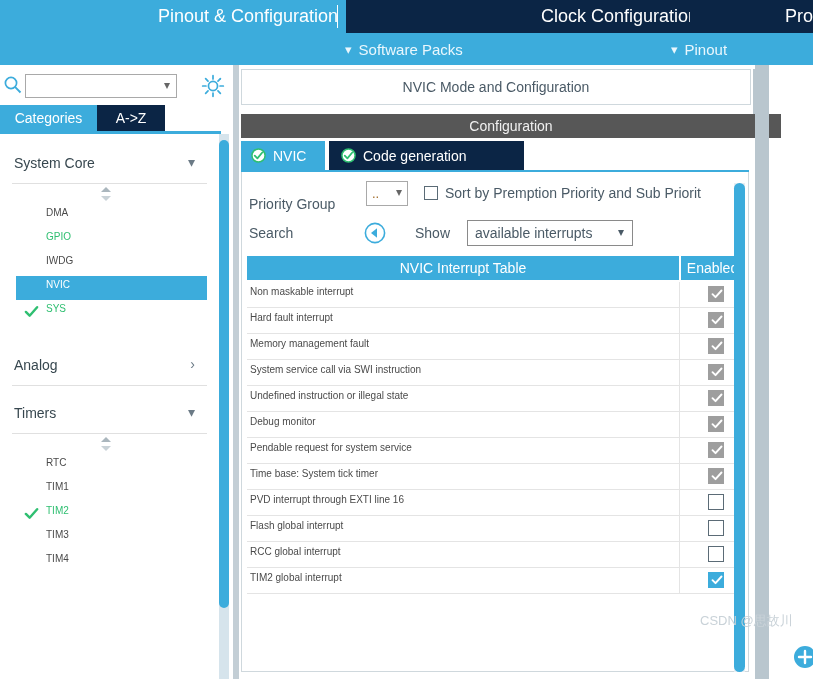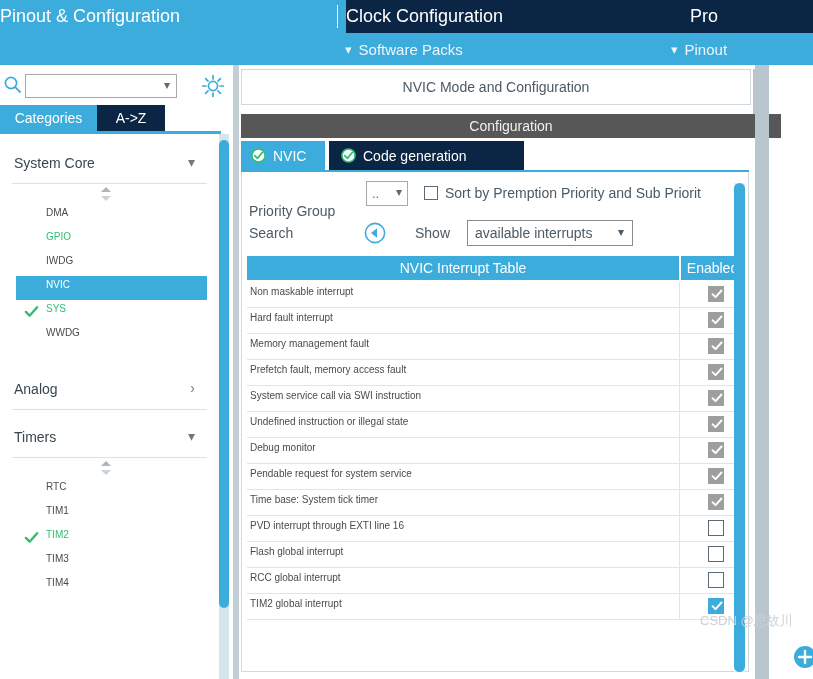--- a/index.html
+++ b/index.html
@@ -10,21 +10,21 @@
     background:#ffffff;
     color:#3b4a56;
     -webkit-font-smoothing:antialiased;
   }
   #root{position:relative;width:813px;height:679px;overflow:hidden;}
 
   
   .topbar{position:absolute;left:0;top:0;width:813px;height:33px;background:#3cacdc;}
   .toptab{
     position:absolute;top:0;height:33px;
-    display:flex;align-items:center;justify-content:flex-start;
+    display:flex;align-items:center;justify-content:flex-end;
     color:#ffffff;font-size:18px;
   }
   .toptab.active{background:#3cacdc;}
   .toptab.dark{background:#0b2545;}
   .toptab .sep{position:absolute;right:0;top:5px;bottom:5px;width:1px;background:#ffffff;}
   #tab-pinout-conf{left:0;width:338px;}
   #tab-clock{left:346px;width:352px;}
   #tab-project{left:690px;width:123px;}
 
   
@@ -94,21 +94,21 @@
   #tab2-codegen{left:88px;width:195px;background:#0b2545;padding-left:12px;}
   #tab2-codegen .t2lbl{color:#ffffff;}
   .tabs2-underline{position:absolute;left:2px;top:105px;width:508px;height:2px;background:#3cacdc;}
 
   .panelbody{position:absolute;left:2px;top:107px;width:508px;height:500px;border:1px solid #cfd8dd;border-top:0;box-sizing:border-box;background:#fff;}
 
   .prow{position:absolute;left:0;width:508px;height:36px;}
   #row-prio{top:4px;}
   #row-search{top:44px;}
   .plabel{position:absolute;font-size:14px;color:#4a5a66;}
-  #lbl-priogroup{left:7px;top:27px;}
+  #lbl-priogroup{left:7px;top:20px;}
   .prio-combo{position:absolute;left:124px;top:5px;width:42px;height:25px;border:1px solid #a9a9a9;background:#fff;box-sizing:border-box;}
   .prio-combo .v{position:absolute;left:5px;top:4px;font-size:13px;color:#a06a28;}
   .prio-combo .chev{position:absolute;right:5px;top:3px;font-size:12px;color:#666;}
   .sortchk{position:absolute;left:182px;top:10px;width:14px;height:14px;border:1.6px solid #5b6b76;background:#fff;box-sizing:border-box;}
   #lbl-sort{left:203px;top:9px;white-space:nowrap;}
 
   #lbl-search{left:7px;top:9px;}
   .circ-back{position:absolute;left:122px;top:6px;width:22px;height:22px;}
   #lbl-show{left:173px;top:9px;}
   .show-combo{position:absolute;left:225px;top:4px;width:166px;height:26px;border:1px solid #8a8a8a;background:#fff;box-sizing:border-box;}
@@ -233,23 +233,20 @@
       </div>
       <div class="leaf sel" style="width:191px;margin-left:16px;">
         <span class="lbl" style="left:30px">NVIC</span>
       </div>
       <div class="leaf green">
         <svg class="chk" viewBox="0 0 16 16">
           <polyline points="2,8.5 6,12.5 14,3.5" fill="none" stroke="#2fbf71" stroke-width="2.6" stroke-linecap="round" stroke-linejoin="round"></polyline>
         </svg>
         <span class="lbl">SYS</span>
       </div>
-      <div class="leaf">
-        <span class="lbl">WWDG</span>
-      </div>
 
       <div style="height:24px"></div>
 
       <div class="grp">
         <span class="grp-label">Analog</span>
         <span class="grp-chev">›</span>
         <div class="grp-rule"></div>
       </div>
 
       <div style="height:10px"></div>
@@ -387,29 +384,20 @@
         <div class="trow">
           <span class="tname">Memory management fault</span>
           <div class="tcelldiv"></div>
           <div class="cbox dis">
             <svg class="tick" viewBox="0 0 12 12">
                 <polyline points="1.5,6.2 4.5,9.2 10.5,2.5" fill="none" stroke="#ffffff" stroke-width="1.9" stroke-linecap="round" stroke-linejoin="round"></polyline>
               </svg>
           </div>
         </div>
 
-        <div class="trow">
-          <span class="tname">Prefetch fault, memory access fault</span>
-          <div class="tcelldiv"></div>
-          <div class="cbox dis">
-            <svg class="tick" viewBox="0 0 12 12">
-                <polyline points="1.5,6.2 4.5,9.2 10.5,2.5" fill="none" stroke="#ffffff" stroke-width="1.9" stroke-linecap="round" stroke-linejoin="round"></polyline>
-              </svg>
-          </div>
-        </div>
 
         <div class="trow">
           <span class="tname">System service call via SWI instruction</span>
           <div class="tcelldiv"></div>
           <div class="cbox dis">
             <svg class="tick" viewBox="0 0 12 12">
                 <polyline points="1.5,6.2 4.5,9.2 10.5,2.5" fill="none" stroke="#ffffff" stroke-width="1.9" stroke-linecap="round" stroke-linejoin="round"></polyline>
               </svg>
           </div>
         </div>

